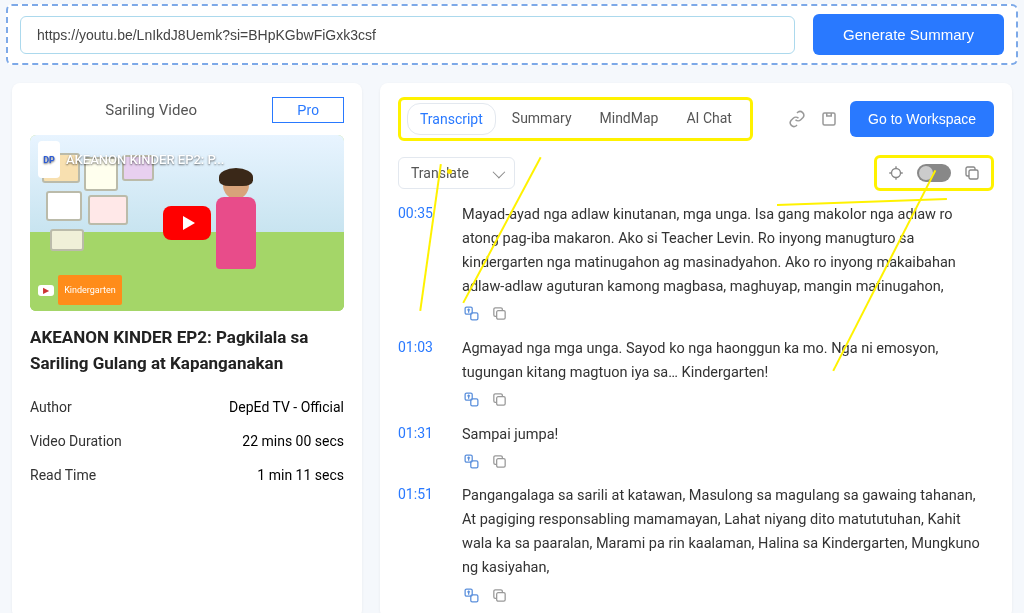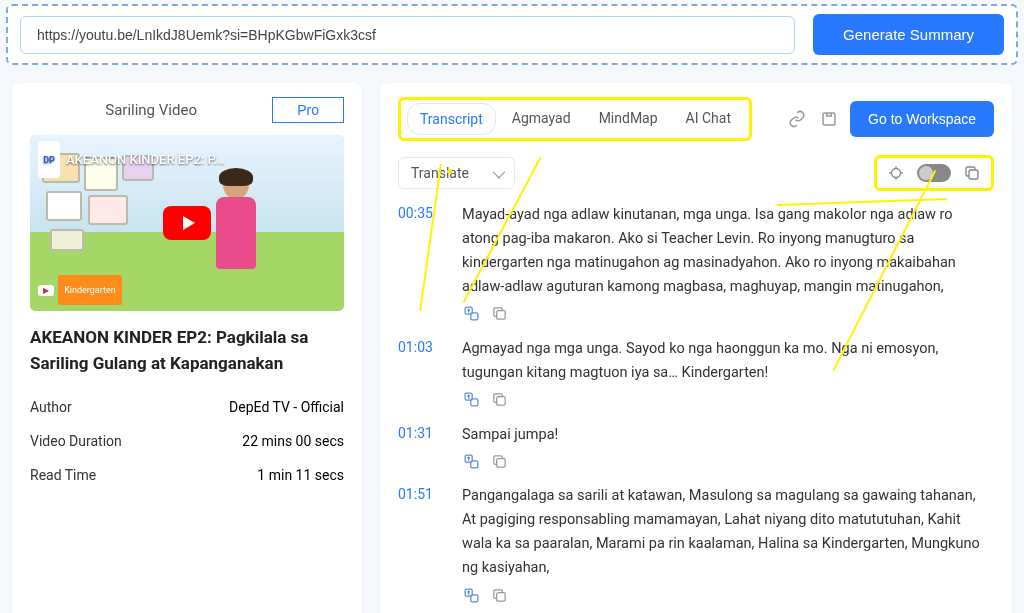--- a/index.html
+++ b/index.html
@@ -110,21 +110,21 @@
     <div class="meta-row">
       <span class="meta-label">Read Time</span>
       <span class="meta-value">1 min 11 secs</span>
     </div>
   </div>
 
   <div class="right-panel">
     <div class="right-header">
       <div class="tabs-box">
         <div class="tab active">Transcript</div>
-        <div class="tab">Agmayad</div>
+        <div class="tab">Summary</div>
         <div class="tab">MindMap</div>
         <div class="tab">AI Chat</div>
       </div>
       <div class="right-actions">
         <span class="icon-btn">
           <svg width="18" height="18" viewBox="0 0 24 24" fill="none" stroke="#999" stroke-width="2">
               <path d="M10 13a5 5 0 0 0 7 0l3-3a5 5 0 0 0-7-7l-1 1"></path>
               <path d="M14 11a5 5 0 0 0-7 0l-3 3a5 5 0 0 0 7 7l1-1"></path>
             </svg>
         </span>

